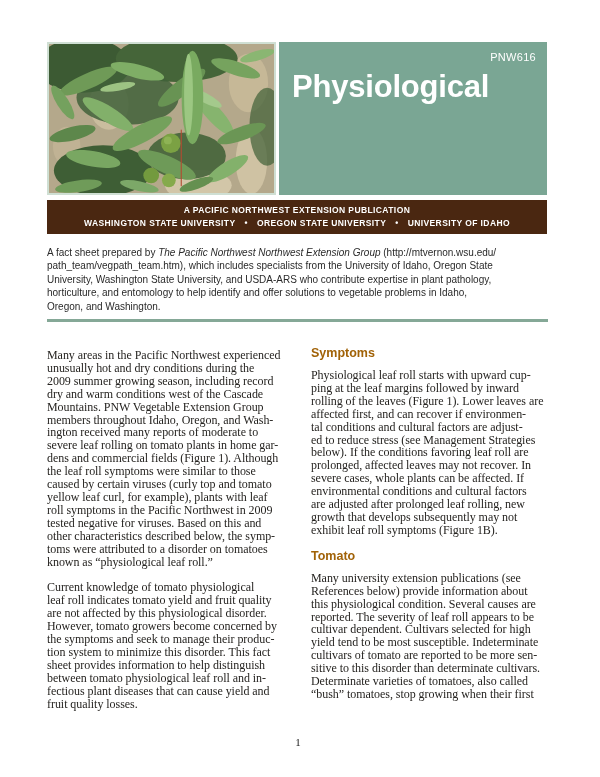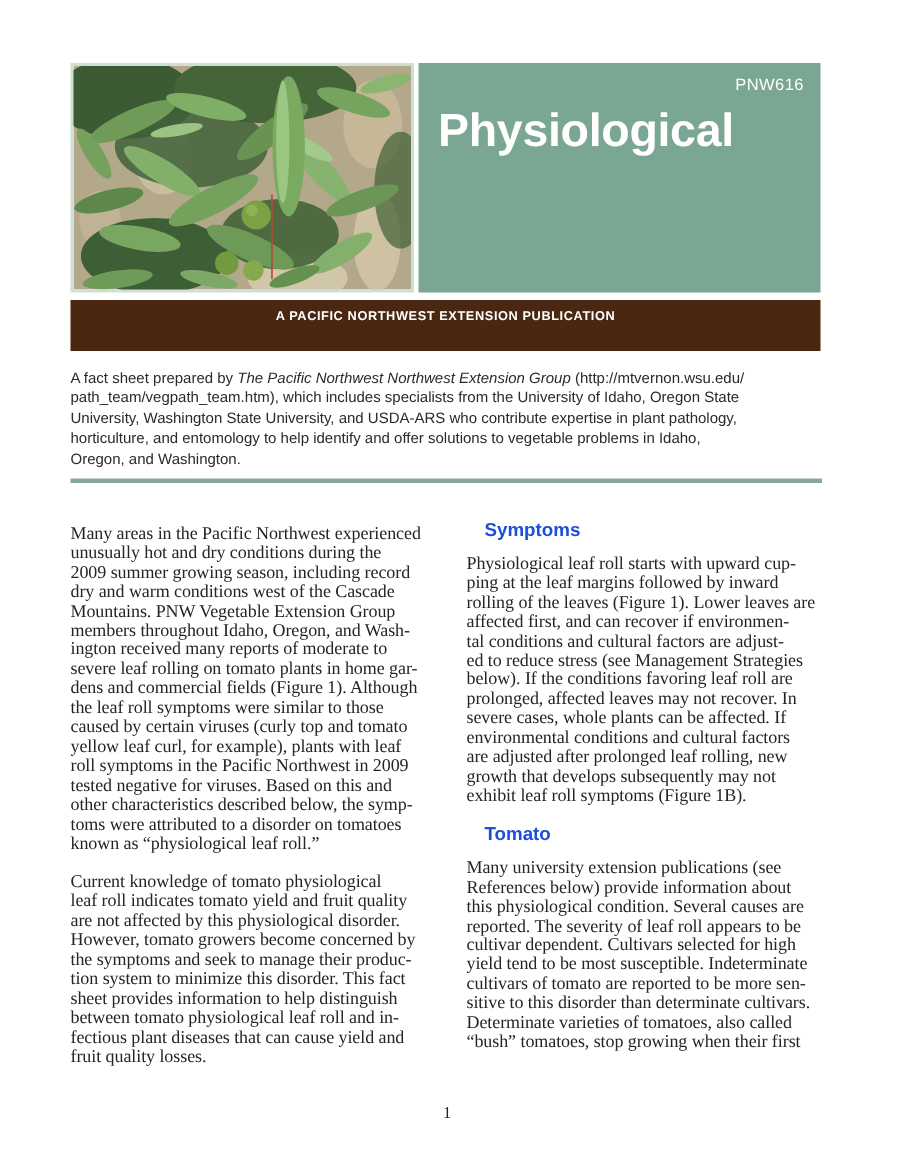--- a/index.html
+++ b/index.html
@@ -92,25 +92,25 @@
     font-family: "Liberation Serif", serif;
   }
   .col p {
     margin: 0 0 13px 0;
     font-size: 12px;
     line-height: 12.9px;
     white-space: pre;
     letter-spacing: -0.05px;
   }
   .col h2 {
-    margin: 0 0 9px 12px;
+    margin: 0 0 9px 0;
     font-family: "Liberation Sans", sans-serif;
     font-size: 12.5px;
     font-weight: bold;
-    color: #1d4ed8;
+    color: #a16207;
   }
   .col-left  { left: 47px;  top: 349px; width: 252px; }
   .col-right { left: 311px; top: 346px; width: 238px; }
   .col-right p { margin-bottom: 12px; }
 
   
   .pagenum {
     position: absolute;
     left: 0; top: 736px;
     width: 596px;
@@ -176,20 +176,23 @@
 
   <div class="titlebox">
     <div class="pubcode">PNW616</div>
     <div class="title">
       <div>Physiological</div>
     </div>
   </div>
 
   <div class="banner">
     <div class="banner-line1">A PACIFIC NORTHWEST EXTENSION PUBLICATION</div>
+    <div class="banner-line2">
+      <span>WASHINGTON STATE UNIVERSITY</span><span class="bullet">•</span><span>OREGON STATE UNIVERSITY</span><span class="bullet">•</span><span>UNIVERSITY OF IDAHO</span>
+    </div>
   </div>
 
   <p class="intro"><span>A fact sheet prepared by </span><i>The Pacific Northwest Northwest Extension Group</i><span> (http://mtvernon.wsu.edu/
 path_team/vegpath_team.htm), which includes specialists from the University of Idaho, Oregon State
 University, Washington State University, and USDA-ARS who contribute expertise in plant pathology,
 horticulture, and entomology to help identify and offer solutions to vegetable problems in Idaho,
 Oregon, and Washington.</span></p>
 
   <div class="rule"></div>
 

